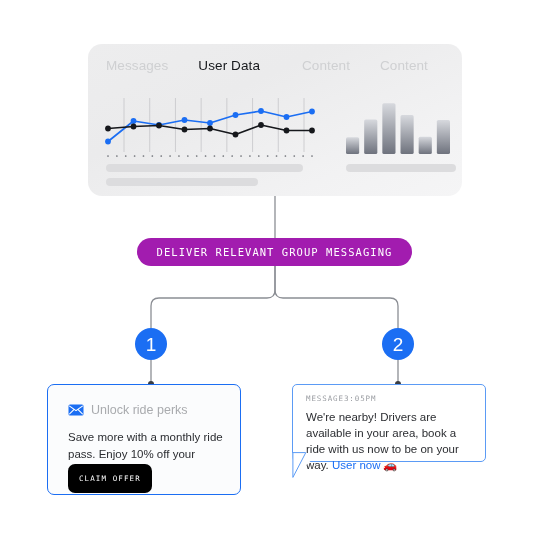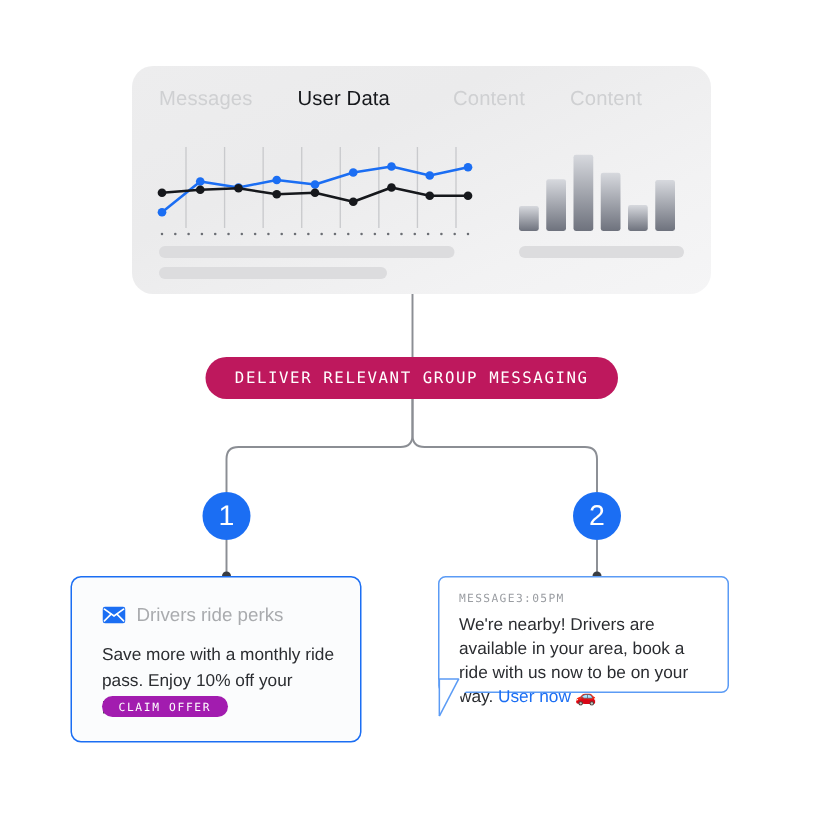--- a/index.html
+++ b/index.html
@@ -11,41 +11,40 @@
     overflow:hidden;
     -webkit-font-smoothing:antialiased;
   }
   .stage{position:absolute;left:0;top:0;width:550px;height:550px;}
 
   
   .dashboard{
     position:absolute;left:88px;top:44px;width:374px;height:152px;
     background:linear-gradient(155deg,#ededee 0%,#ebebec 35%,#f2f2f3 75%,#f5f5f6 100%);
     border-radius:14px;
-    padding-left:12px;
   }
   .tabs{position:absolute;left:18px;top:14px;display:flex;align-items:center;gap:0;}
   .tab{font-size:13.5px;color:#cfd0d2;letter-spacing:.1px;white-space:nowrap;}
   .tab.active{color:#16181c;font-weight:400;}
 
   .chart-wrap{position:absolute;left:16px;top:52px;width:212px;height:64px;}
   .bars-wrap{position:absolute;left:258px;top:52px;width:104px;height:64px;}
 
   .ph{position:absolute;background:#dcdcde;border-radius:4px;height:8px;}
   .ph1{left:18px;top:120px;width:197px;}
   .ph2{left:18px;top:134px;width:152px;}
   .ph3{left:258px;top:120px;width:110px;}
 
   
   .connectors{position:absolute;left:0;top:0;width:550px;height:550px;pointer-events:none;}
 
   
   .banner{
     position:absolute;left:137px;top:238px;width:275px;height:28px;
-    background:#be185d;border-radius:14px;
+    background:#a21caf;border-radius:14px;
     display:flex;align-items:center;justify-content:center;
   }
   .banner-text{
     font-family:"DejaVu Sans Mono", monospace;
     font-size:10.5px;color:#ffffff;letter-spacing:1.05px;white-space:nowrap;
   }
 
   
   .step{
     position:absolute;width:32px;height:32px;border-radius:50%;
@@ -64,22 +63,22 @@
     background:#fbfcfd;border:1px solid #1b6ef3;border-radius:7px;
   }
   .card-head{position:absolute;left:20px;top:18px;display:flex;align-items:center;gap:7px;}
   .env{width:16px;height:12px;display:block;}
   .card-title{font-size:12.5px;color:#a9abae;}
   .card-body{
     position:absolute;left:20px;top:44px;width:156px;
     font-size:11.5px;line-height:16.5px;color:#2b2d31;
   }
   .claim{
-    position:absolute;left:20px;top:79px;height:14px;padding:0 11px;
-    background:#a21caf;border-radius:7px;display:flex;align-items:center;
+    position:absolute;left:20px;top:79px;height:29px;padding:0 11px;
+    background:#000000;border-radius:7px;display:flex;align-items:center;
   }
   .claim span{
     font-family:"DejaVu Sans Mono", monospace;
     font-size:7.5px;color:#fff;letter-spacing:1.1px;
   }
 
   
   .card-right{
     position:absolute;left:292px;top:384px;width:192px;height:76px;
     background:#ffffff;border:1px solid #5b9bf5;border-radius:5px;
@@ -216,21 +215,21 @@
     <span>2</span>
   </div>
 
   <div class="card-left">
     <div class="card-head">
       <svg class="env" viewBox="0 0 16 12">
         <rect x="0.5" y="0.5" width="15" height="11" rx="1.5" fill="#1b6ef3"></rect>
         <path d="M1.6,2.1 L8,6.6 L14.4,2.1" stroke="#ffffff" stroke-width="1.15" fill="none" stroke-linecap="round"></path>
         <path d="M1.6,9.9 L5.9,5.6 M14.4,9.9 L10.1,5.6" stroke="#ffffff" stroke-width="1.05" fill="none" stroke-linecap="round"></path>
       </svg>
-      <span class="card-title">Drivers ride perks</span>
+      <span class="card-title">Unlock ride perks</span>
     </div>
     <div class="card-body">Save more with a monthly ride pass. Enjoy 10% off your pass!</div>
     <div class="claim">
       <span>CLAIM OFFER</span>
     </div>
   </div>
 
   <div class="card-right">
     <div class="msg-meta">
       <span class="msg-label">MESSAGE</span>

